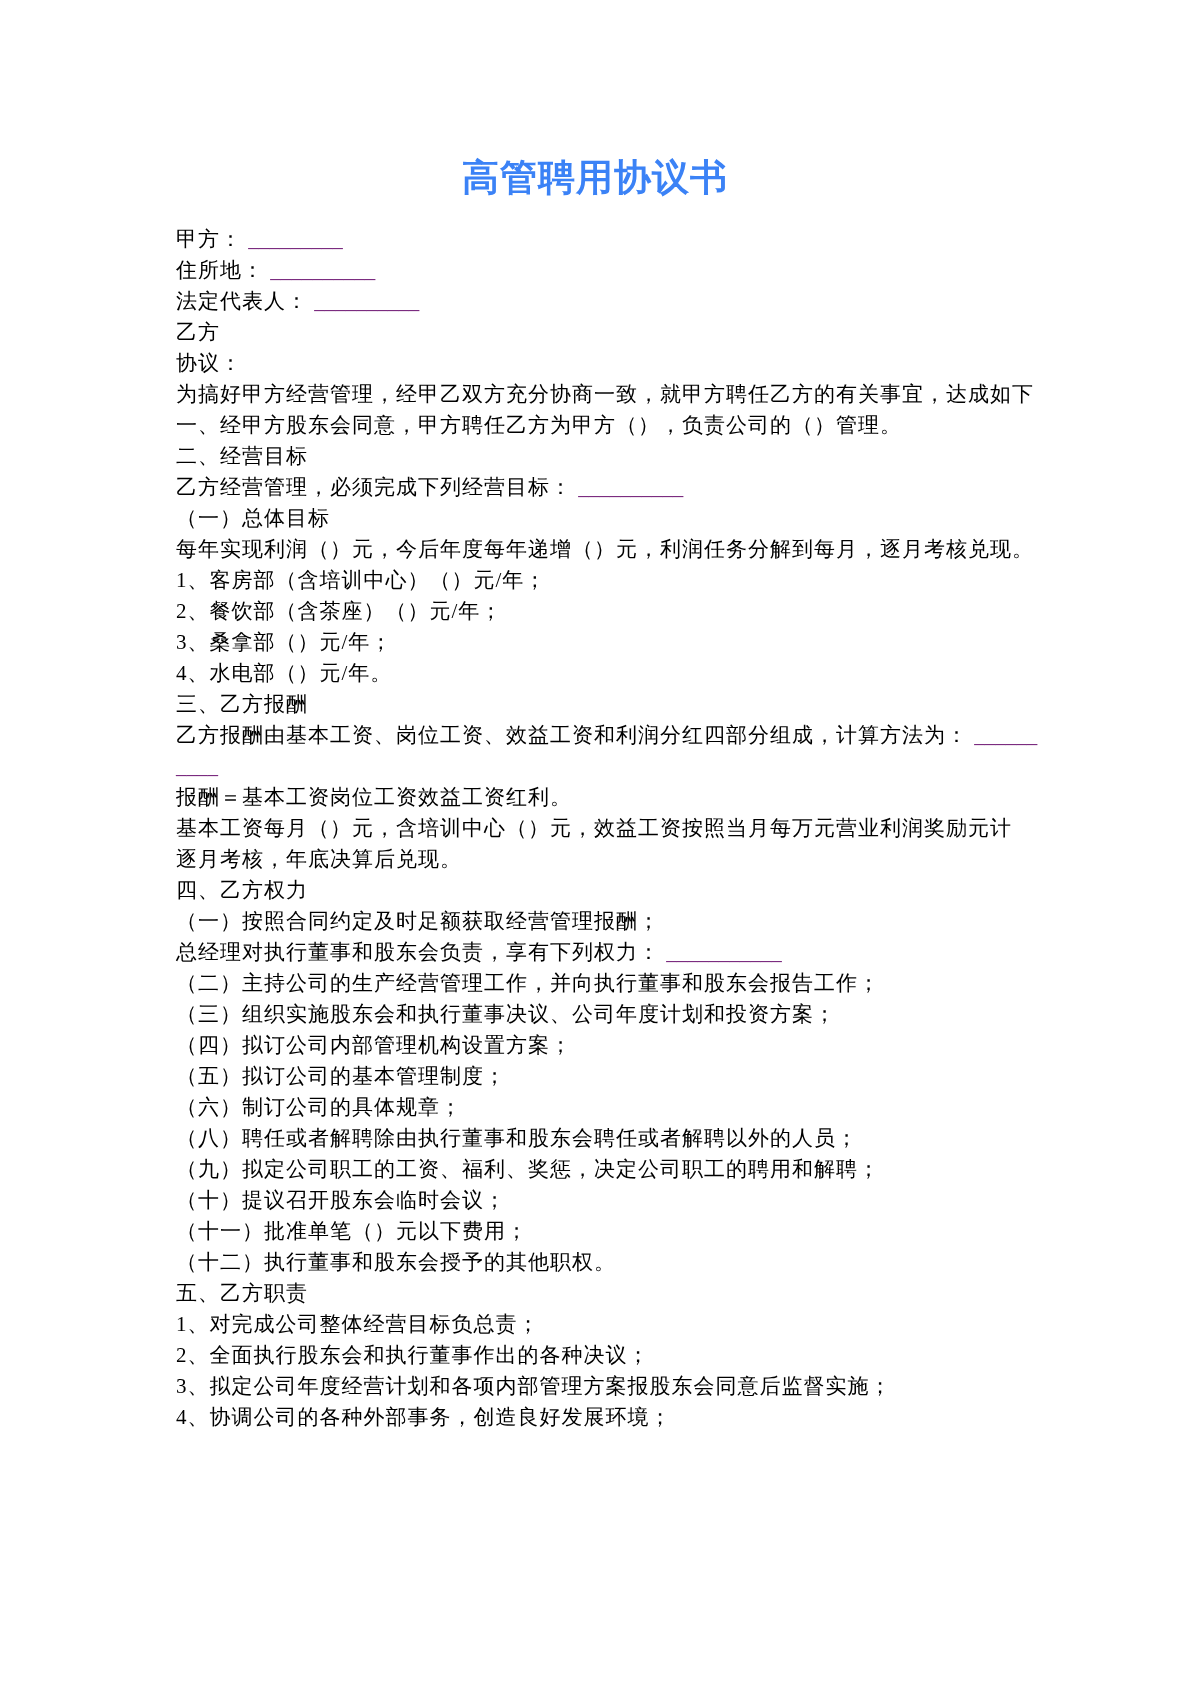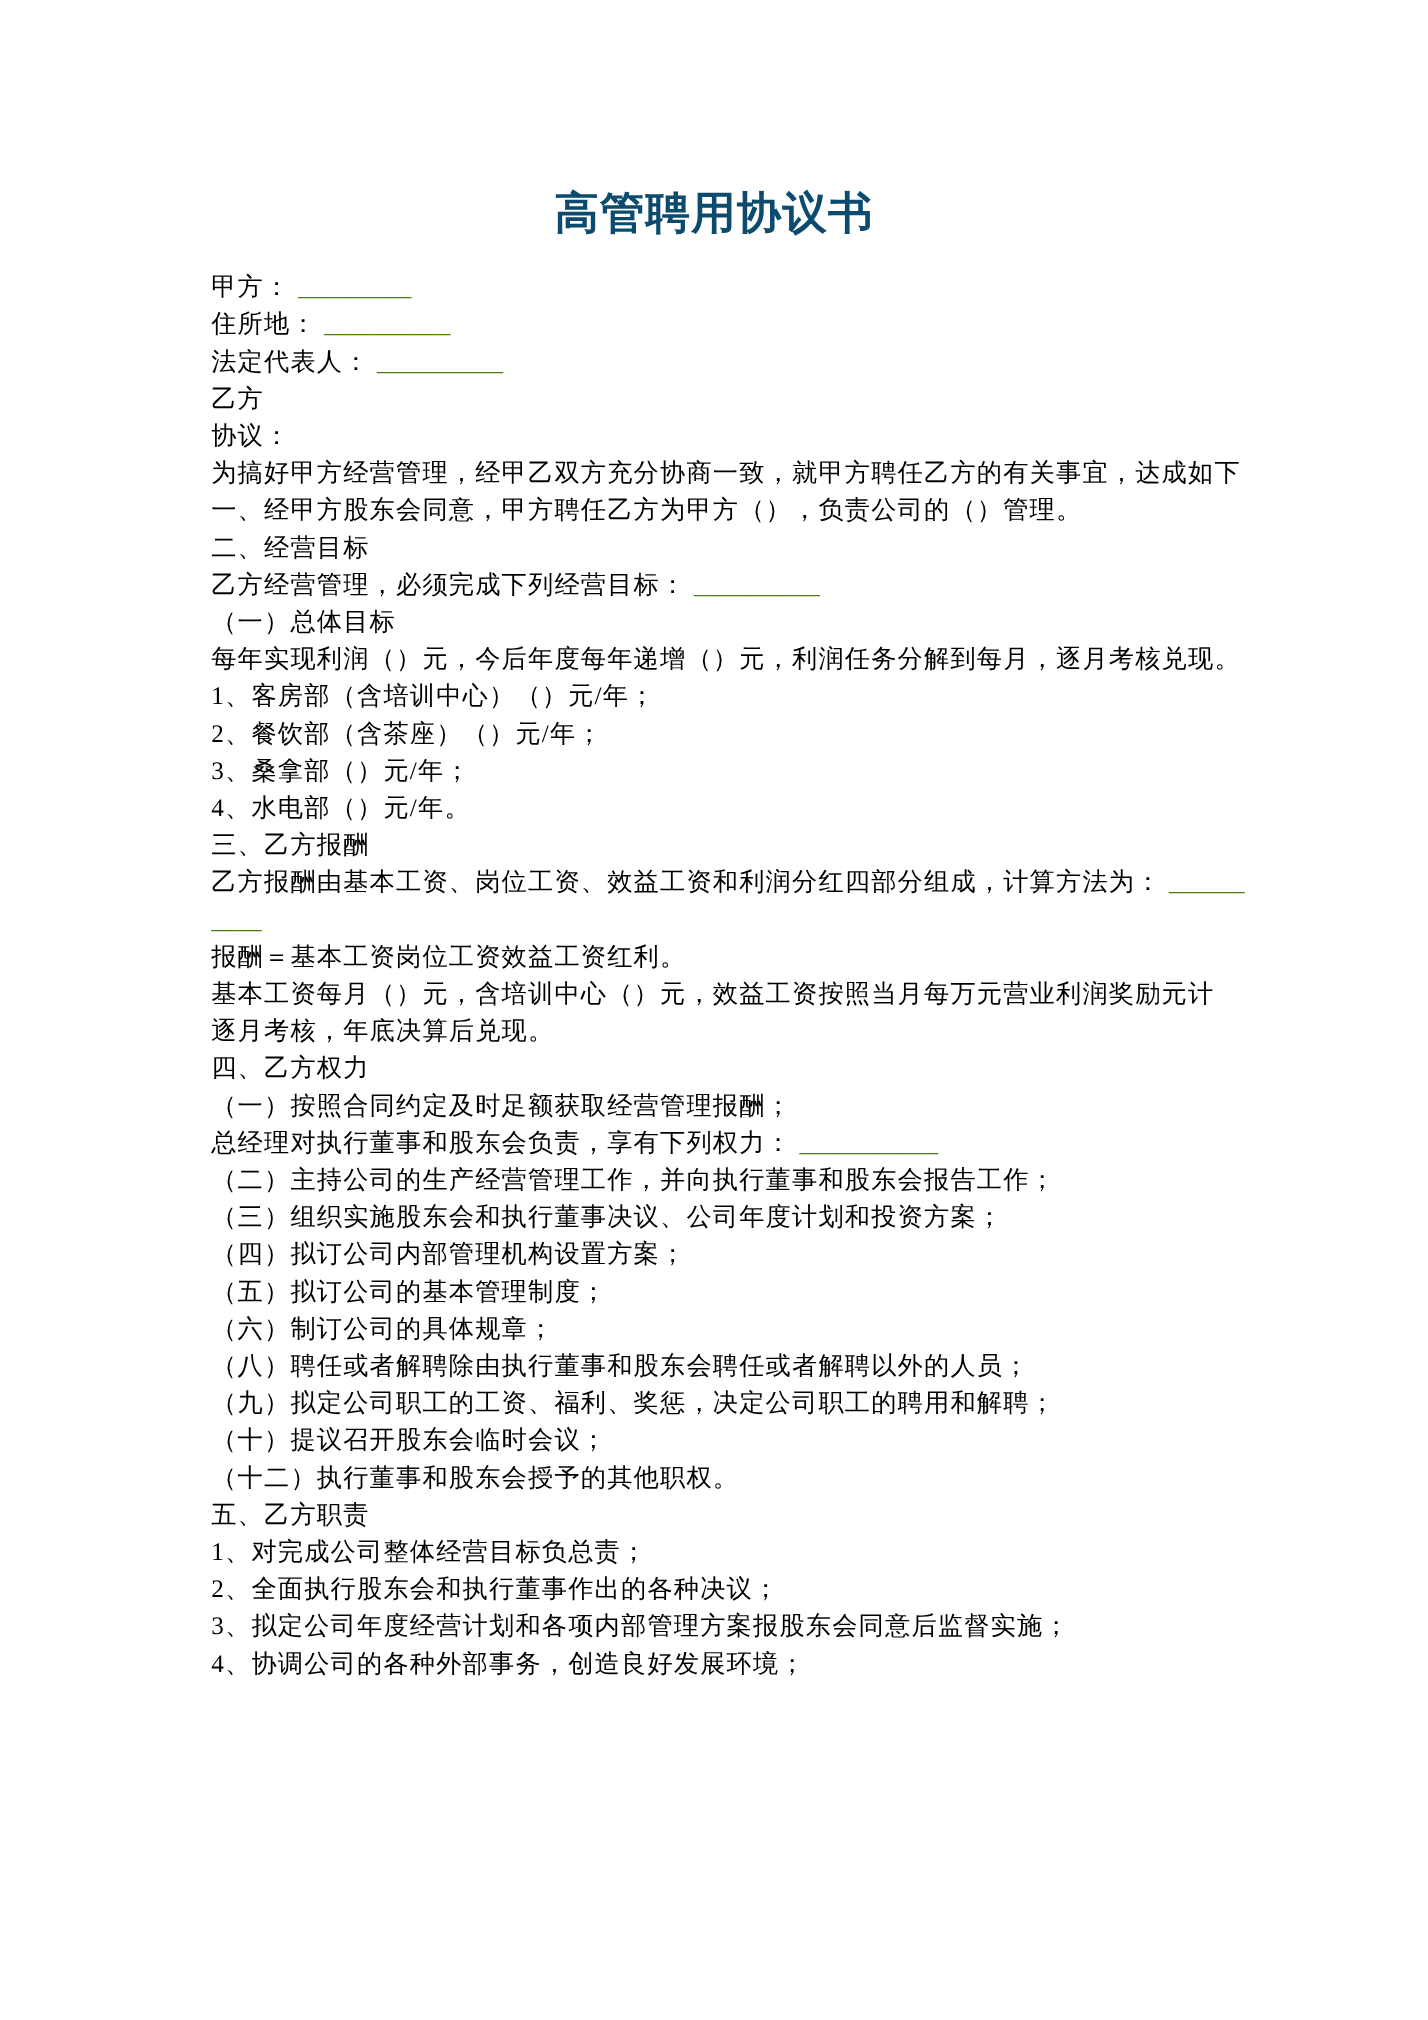--- a/index.html
+++ b/index.html
@@ -20,39 +20,39 @@
     top: 154px;
     left: 0;
     width: 1190px;
     margin: 0;
     text-align: center;
     font-family: "Liberation Sans", "DejaVu Sans", sans-serif;
     font-weight: 700;
     font-size: 37px;
     line-height: 48px;
     letter-spacing: 1px;
-    color: #0c4a6e;
+    color: #3b82f6;
   }
   .doc-body {
     position: absolute;
     top: 224px;
     left: 176px;
     width: 860px;
     font-family: "Liberation Serif", "DejaVu Serif", serif;
     font-size: 21px;
     line-height: 31px;
     letter-spacing: 1px;
     color: #000000;
   }
   .doc-line {
     height: 31px;
     white-space: pre;
   }
   .blank-field {
-    color: #4d7c0f;
+    color: #701a75;
     letter-spacing: 0;
   }
 </style>
 </head>
 <body>
 
 <div class="page">
   <h1 class="doc-title">高管聘用协议书</h1>
   <div class="doc-body">
       <div class="doc-line">甲方： <span class="blank-field">_________</span></div>
@@ -80,20 +80,21 @@
       <div class="doc-line">（一）按照合同约定及时足额获取经营管理报酬；</div>
       <div class="doc-line">总经理对执行董事和股东会负责，享有下列权力： <span class="blank-field">___________</span></div>
       <div class="doc-line">（二）主持公司的生产经营管理工作，并向执行董事和股东会报告工作；</div>
       <div class="doc-line">（三）组织实施股东会和执行董事决议、公司年度计划和投资方案；</div>
       <div class="doc-line">（四）拟订公司内部管理机构设置方案；</div>
       <div class="doc-line">（五）拟订公司的基本管理制度；</div>
       <div class="doc-line">（六）制订公司的具体规章；</div>
       <div class="doc-line">（八）聘任或者解聘除由执行董事和股东会聘任或者解聘以外的人员；</div>
       <div class="doc-line">（九）拟定公司职工的工资、福利、奖惩，决定公司职工的聘用和解聘；</div>
       <div class="doc-line">（十）提议召开股东会临时会议；</div>
+      <div class="doc-line">（十一）批准单笔（）元以下费用；</div>
       <div class="doc-line">（十二）执行董事和股东会授予的其他职权。</div>
       <div class="doc-line">五、乙方职责</div>
       <div class="doc-line">1、对完成公司整体经营目标负总责；</div>
       <div class="doc-line">2、全面执行股东会和执行董事作出的各种决议；</div>
       <div class="doc-line">3、拟定公司年度经营计划和各项内部管理方案报股东会同意后监督实施；</div>
       <div class="doc-line">4、协调公司的各种外部事务，创造良好发展环境；</div>
     </div>
 </div>
 
 </body></html>

